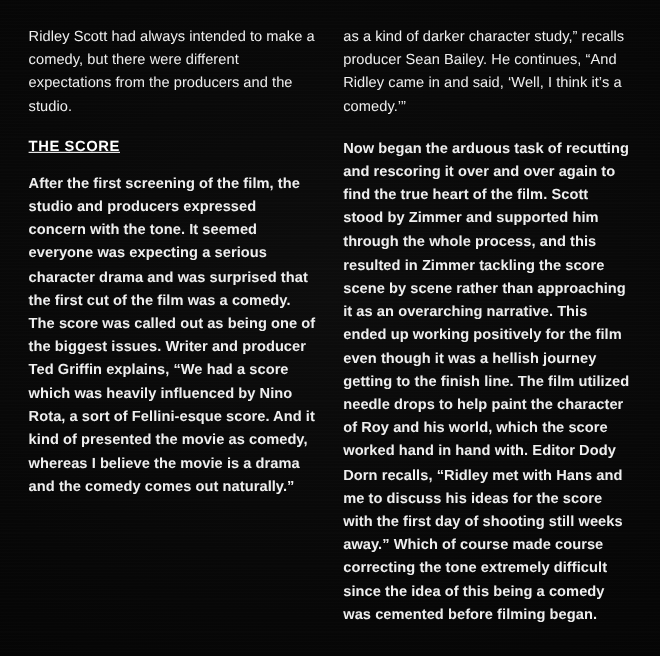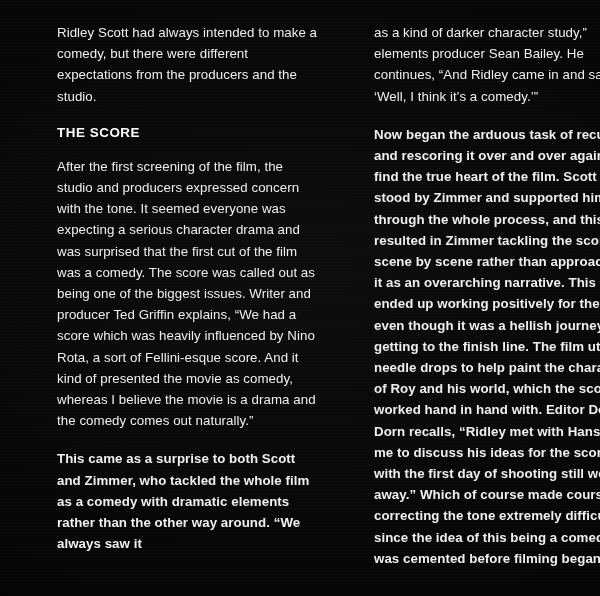--- a/index.html
+++ b/index.html
@@ -32,21 +32,20 @@
   }
   .columns {
     position: relative;
     display: flex;
     gap: 24px;
     height: 100%;
   }
   .col {
     width: 262px;
     flex: 0 0 262px;
-    margin-left: 31px;
   }
   p {
     margin: 0 0 17px 0;
     color: #efefef;
     font-size: 13.3px;
     line-height: 21.2px;
     letter-spacing: 0.05px;
     text-align: left;
   }
   p:last-child {
@@ -54,35 +53,35 @@
     font-weight: bold;
   }
   h2.section-head {
     margin: 6px 0 14px 0;
     color: #ffffff;
     font-size: 13.4px;
     line-height: 18px;
     font-weight: bold;
     letter-spacing: 0.55px;
     text-transform: uppercase;
+    text-decoration: underline;
   }
 </style>
 </head>
 <body>
 
 <div class="page">
   <div class="columns">
 
     <div class="col">
       <p>Ridley Scott had always intended to make a comedy, but there were different expectations from the producers and the studio.</p>
       <h2 class="section-head">THE SCORE</h2>
       <p>After the first screening of the film, the studio and producers expressed concern with the tone. It seemed everyone was expecting a serious character drama and was surprised that the first cut of the film was a comedy. The score was called out as being one of the biggest issues. Writer and producer Ted Griffin explains, “We had a score which was heavily influenced by Nino Rota, a sort of Fellini-esque score. And it kind of presented the movie as comedy, whereas I believe the movie is a drama and the comedy comes out naturally.”</p>
-      <p>This came as a surprise to both Scott and Zimmer, who tackled the whole film as a comedy with dramatic elements rather than the other way around. “We always saw it</p>
     </div>
 
     <div class="col">
-      <p>as a kind of darker character study,” elements producer Sean Bailey. He continues, “And Ridley came in and said, ‘Well, I think it’s a comedy.’”</p>
+      <p>as a kind of darker character study,” recalls producer Sean Bailey. He continues, “And Ridley came in and said, ‘Well, I think it’s a comedy.’”</p>
       <p>Now began the arduous task of recutting and rescoring it over and over again to find the true heart of the film. Scott stood by Zimmer and supported him through the whole process, and this resulted in Zimmer tackling the score scene by scene rather than approaching it as an overarching narrative. This ended up working positively for the film even though it was a hellish journey getting to the finish line. The film utilized needle drops to help paint the character of Roy and his world, which the score worked hand in hand with. Editor Dody Dorn recalls, “Ridley met with Hans and me to discuss his ideas for the score with the first day of shooting still weeks away.” Which of course made course correcting the tone extremely difficult since the idea of this being a comedy was cemented before filming began.</p>
     </div>
 
   </div>
   <div class="grain"></div>
 </div>
 
 </body></html>

